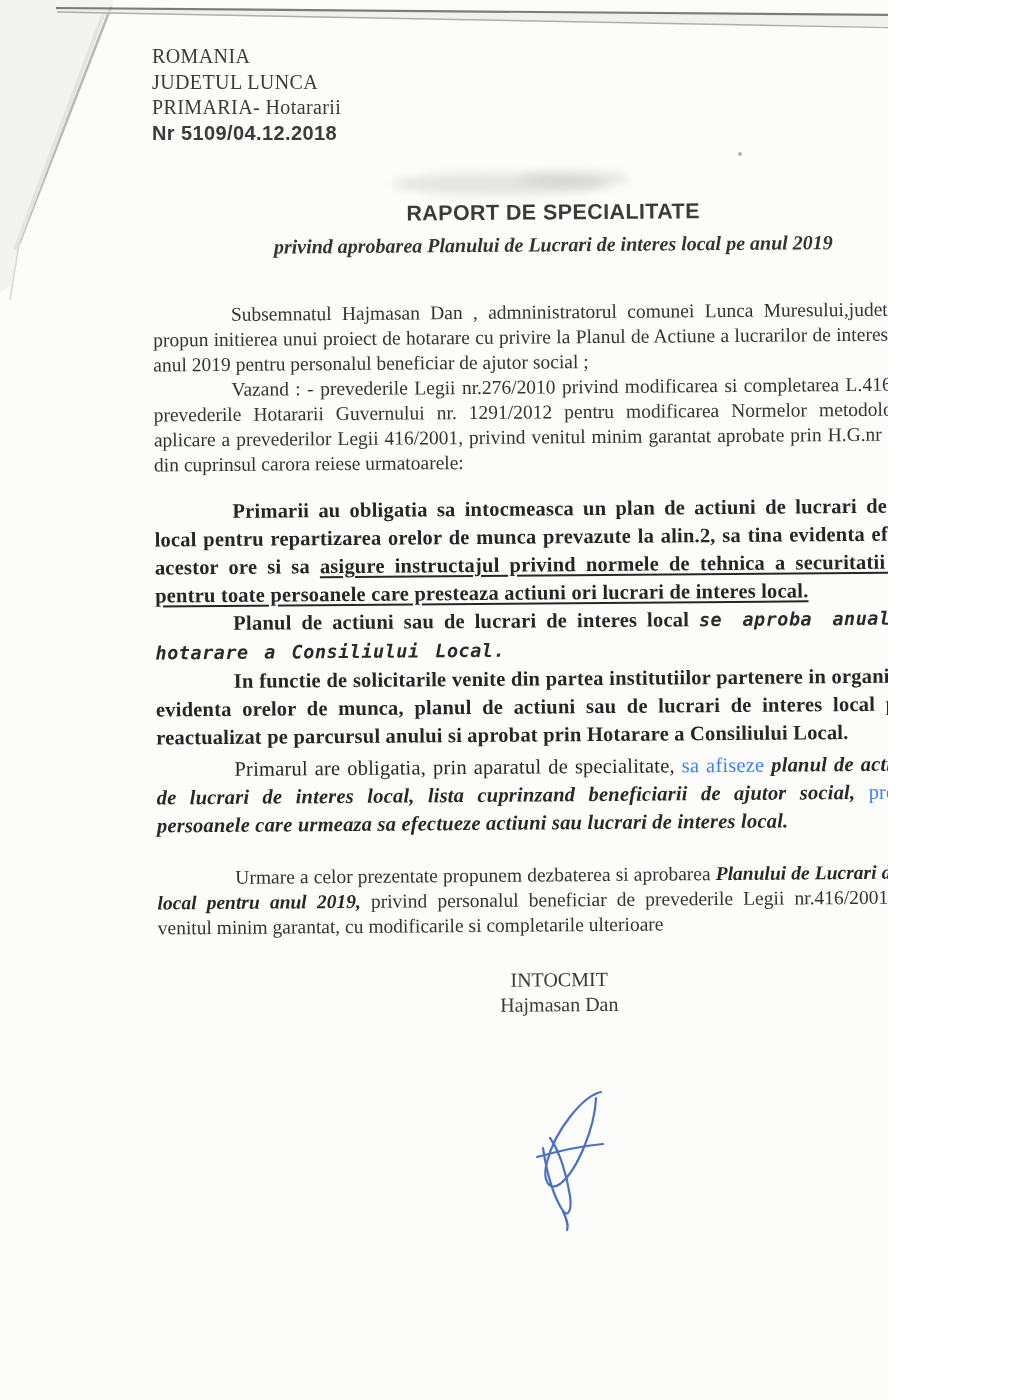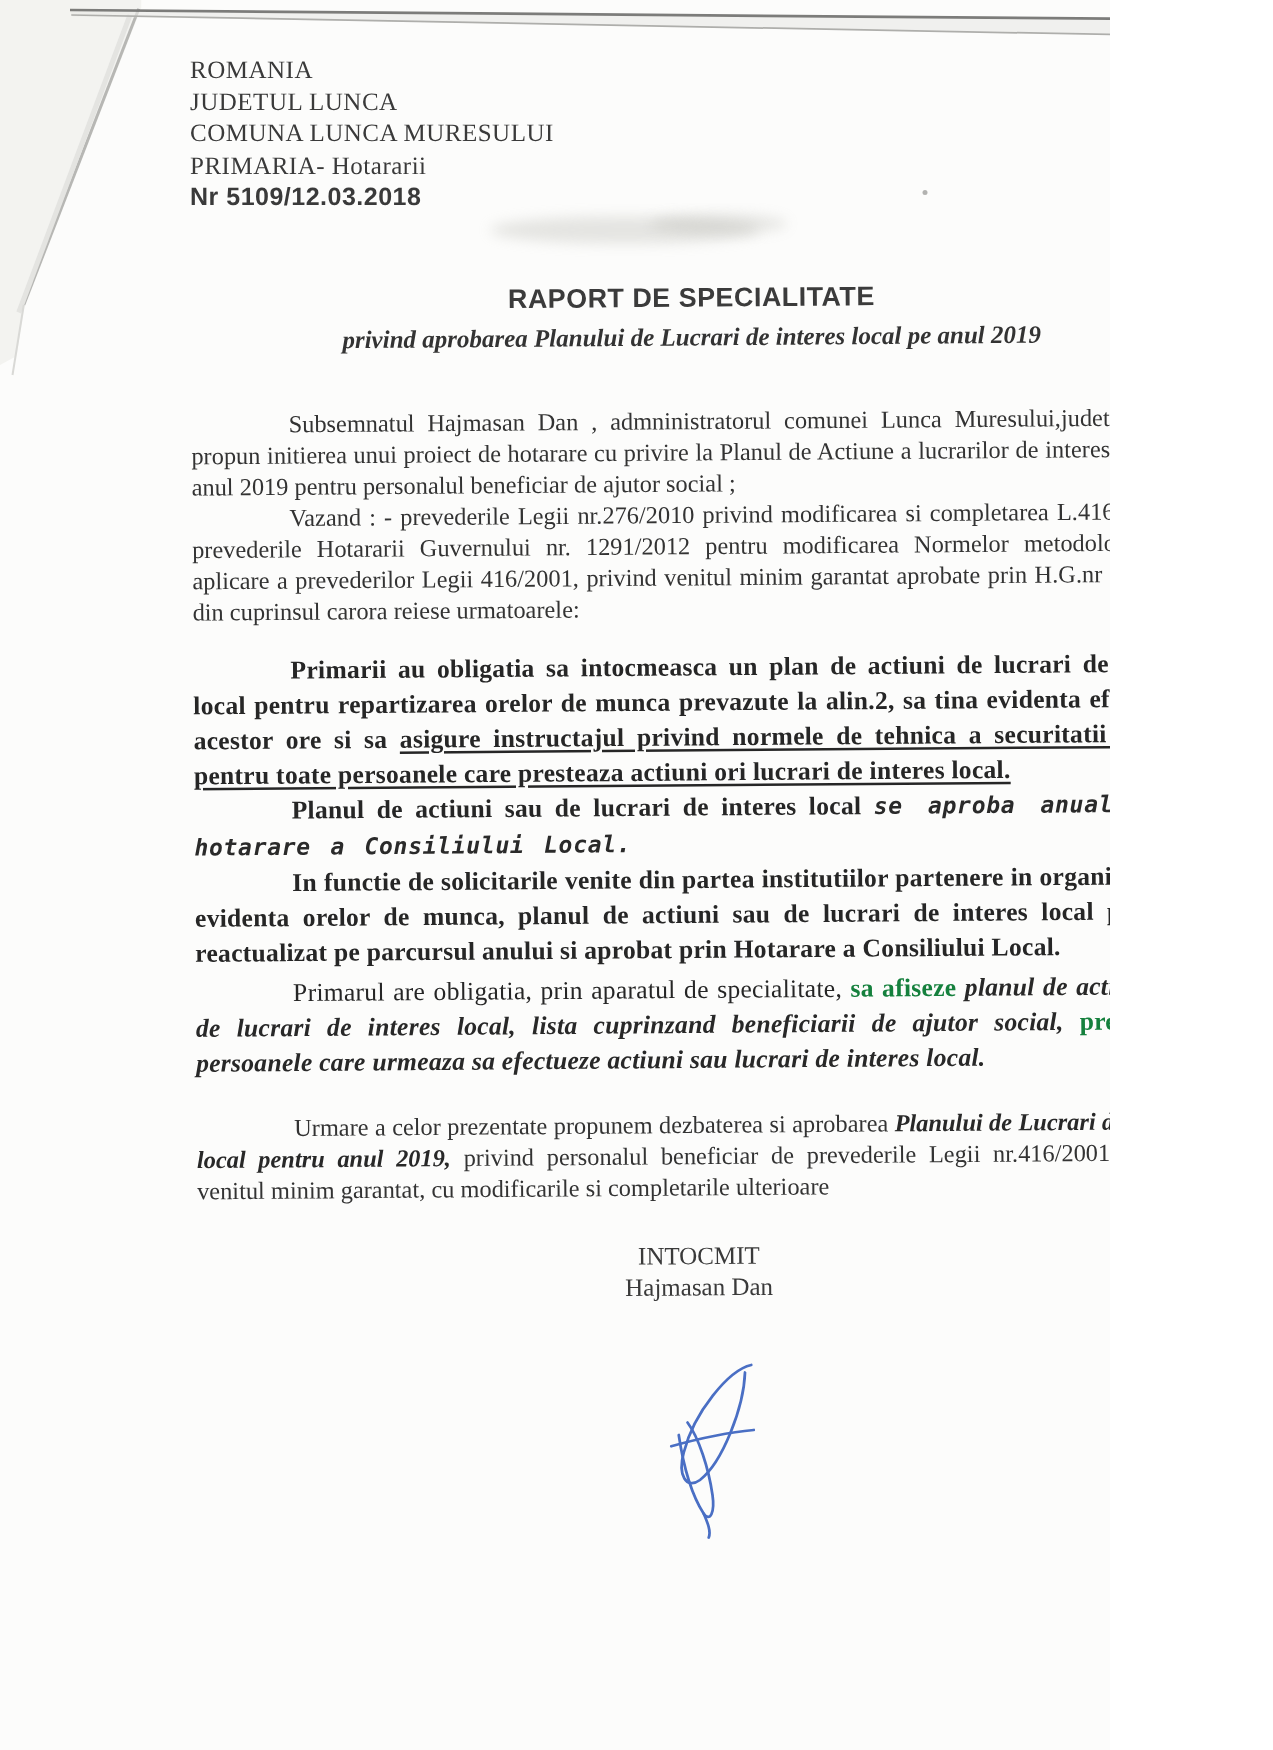--- a/index.html
+++ b/index.html
@@ -55,21 +55,21 @@
     text-decoration:underline;
     text-decoration-thickness:1.6px;
     text-underline-offset:3px;
   }
   .mono-clause {
     font-family:"DejaVu Sans Mono", monospace;
     font-style:italic; font-weight:bold;
     font-size:18.5px; letter-spacing:0.5px; word-spacing:4px;
     color:#2a2a2a;
   }
-  .seg-bold { font-weight:bold; color:#15803d; }
+  .seg-bold { font-weight:normal; color:#3b82f6; }
   .seg-bold-italic { font-weight:bold; font-style:italic; color:#282828; }
   .signature-block {
     margin-top:30px; text-align:center;
     font-size:20px; line-height:25px; color:#3a3a3a;
   }
   .signature-block p { margin:0; }
   .signature-svg {
     position:absolute; left:515px; top:1082px; z-index:2;
     pointer-events:none;
   }
@@ -104,23 +104,22 @@
     <circle cx="906" cy="36" r="1.6" fill="#8a8a88"></circle>
     <circle cx="740" cy="154" r="2" fill="#b2b2b0"></circle>
     <circle cx="975" cy="822" r="1.6" fill="#c2c2c0"></circle>
   </svg>
 
   <div class="content">
 
     <div class="header">
       <p>ROMANIA</p>
       <p>JUDETUL LUNCA</p>
-      <p>COMUNA LUNCA MURESULUI</p>
       <p>PRIMARIA- Hotararii</p>
-      <p class="doc-number">Nr 5109/12.03.2018</p>
+      <p class="doc-number">Nr 5109/04.12.2018</p>
     </div>
 
     <div class="tilted">
 
       <div class="title-block">
         <div class="title">RAPORT DE SPECIALITATE</div>
         <div class="subtitle">privind aprobarea Planului de Lucrari de interes local pe anul 2019</div>
       </div>
 
       <div class="body">

